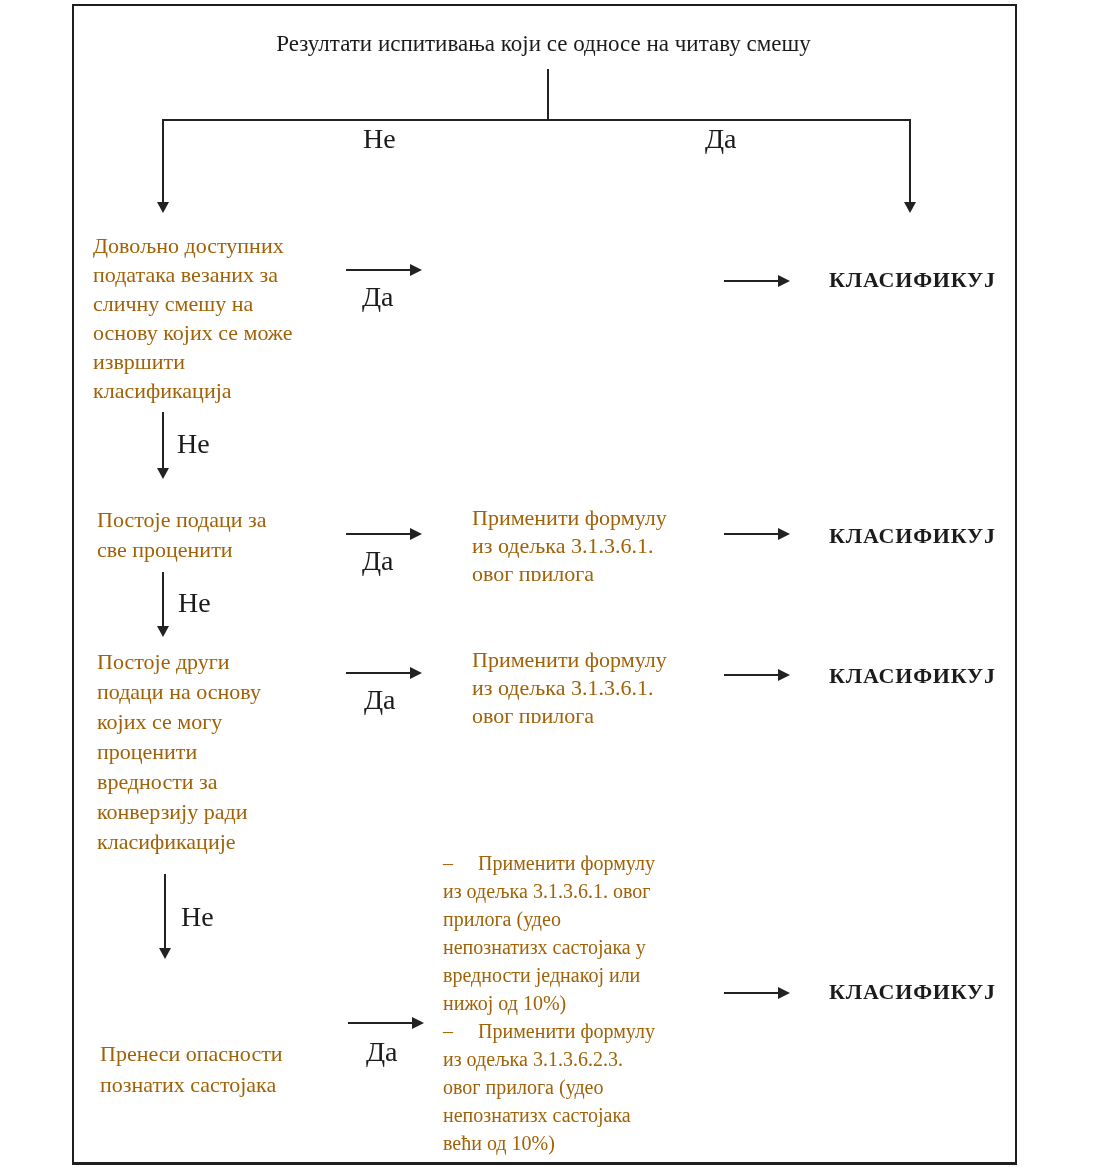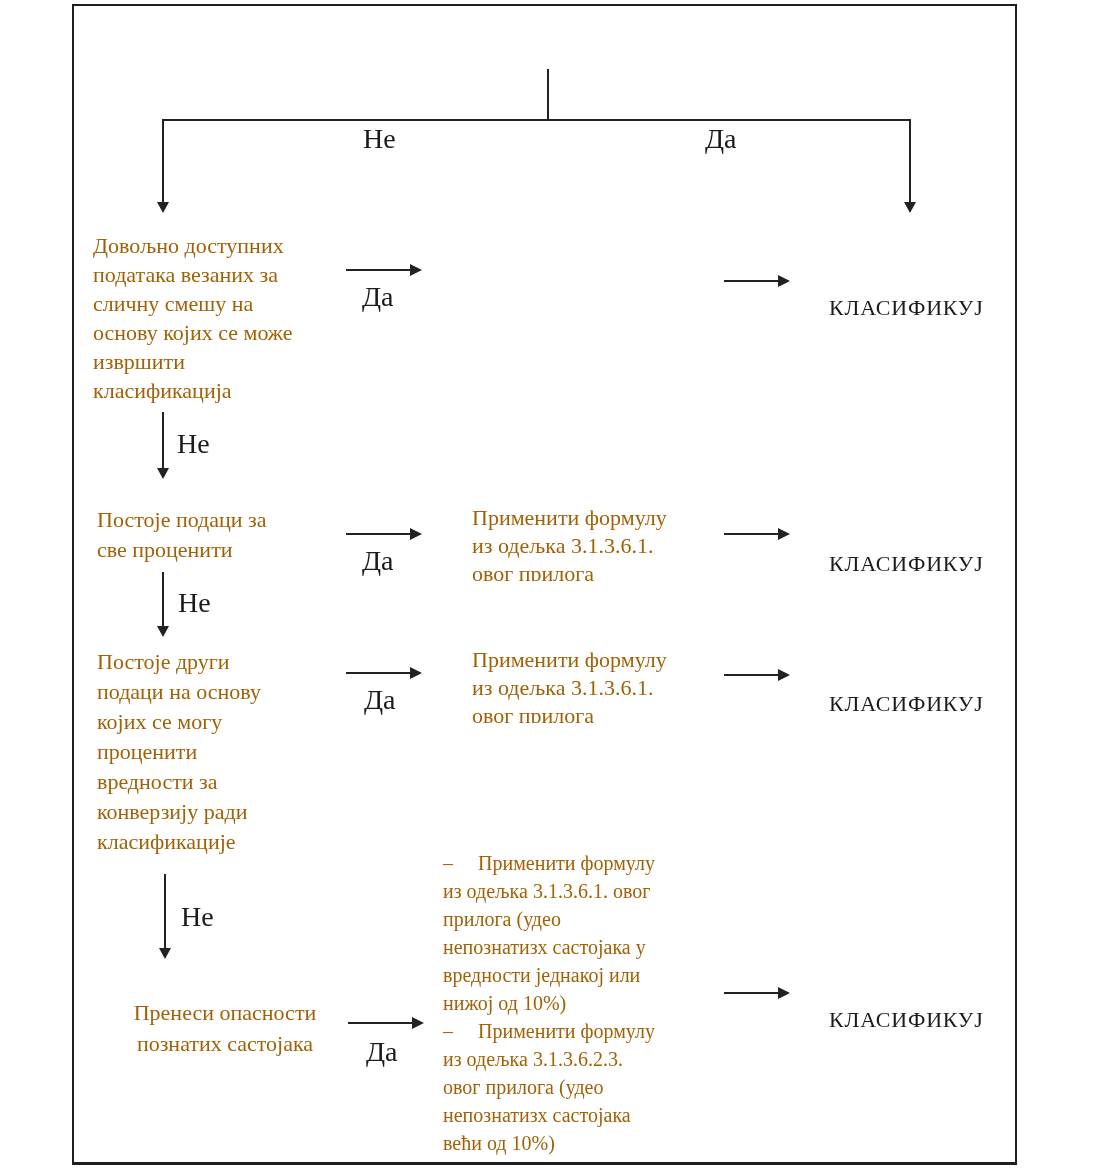--- a/index.html
+++ b/index.html
@@ -20,24 +20,23 @@
     color: #a16207;
   }
   .title {
     font-size: 23px;
     text-align: center;
     white-space: nowrap;
   }
   .label { font-size: 28px; line-height: 24px; white-space: nowrap; }
   .classify {
     font-size: 22px;
-    font-weight: normal;
+    font-weight: bold;
     letter-spacing: 0.8px;
     white-space: nowrap;
-    margin-top: 28px;
   }
   .clip { overflow: hidden; }
   
   .hline { background: #222; height: 2px; }
   .vline { background: #222; width: 2px; }
   
   .harrow { position: absolute; height: 2px; background: #222; }
   .harrow::after {
     content: "";
     position: absolute;
@@ -63,20 +62,21 @@
     border-bottom-width: 3px;
   }
 </style>
 </head>
 <body>
 
 <div class="page">
 
   <div class="abs border-box" style="left:72px; top:4px; width:941px; height:1156px;"></div>
 
+  <div class="abs title" style="left:72px; top:31px; width:943px;">Резултати испитивања који се односе на читаву смешу</div>
 
   <div class="abs vline" style="left:547px; top:69px; height:50px;"></div>
   <div class="abs hline" style="left:162px; top:119px; width:749px;"></div>
   <div class="varrow" style="left:162px; top:119px; height:83px;"></div>
   <div class="varrow" style="left:909px; top:119px; height:83px;"></div>
   <div class="abs label" style="left:363px; top:127px;">Не</div>
   <div class="abs label" style="left:705px; top:127px;">Да</div>
 
   <div class="abs txt" style="left:93px; top:231px; width:275px;">Довољно доступних
 података везаних за
@@ -113,21 +113,21 @@
   <div class="harrow" style="left:346px; top:672px; width:64px;"></div>
   <div class="abs label" style="left:364px; top:688px;">Да</div>
   <div class="abs txt clip" style="left:472px; top:646px; width:250px; height:77px; line-height:28px;">Применити формулу
 из одељка 3.1.3.6.1.
 овог прилога</div>
   <div class="harrow" style="left:724px; top:674px; width:54px;"></div>
   <div class="abs classify" style="left:829px; top:663px;">КЛАСИФИКУЈ</div>
   <div class="varrow" style="left:164px; top:874px; height:74px;"></div>
   <div class="abs label" style="left:181px; top:905px;">Не</div>
 
-  <div class="abs txt" style="left:100px; top:997px; width:250px; line-height:31px;text-align:center;">Пренеси опасности
+  <div class="abs txt" style="left:100px; top:1038px; width:250px; line-height:31px;">Пренеси опасности
 познатих састојака</div>
   <div class="harrow" style="left:348px; top:1022px; width:64px;"></div>
   <div class="abs label" style="left:366px; top:1040px;">Да</div>
   <div class="abs txt" style="left:443px; top:849px; width:285px; font-size:20px; line-height:28px;">–&nbsp;&nbsp;&nbsp;&nbsp;&nbsp;Применити формулу
 из одељка 3.1.3.6.1. овог
 прилога (удео
 непознатизх састојака у
 вредности једнакој или
 нижој од 10%)
 –&nbsp;&nbsp;&nbsp;&nbsp;&nbsp;Применити формулу

